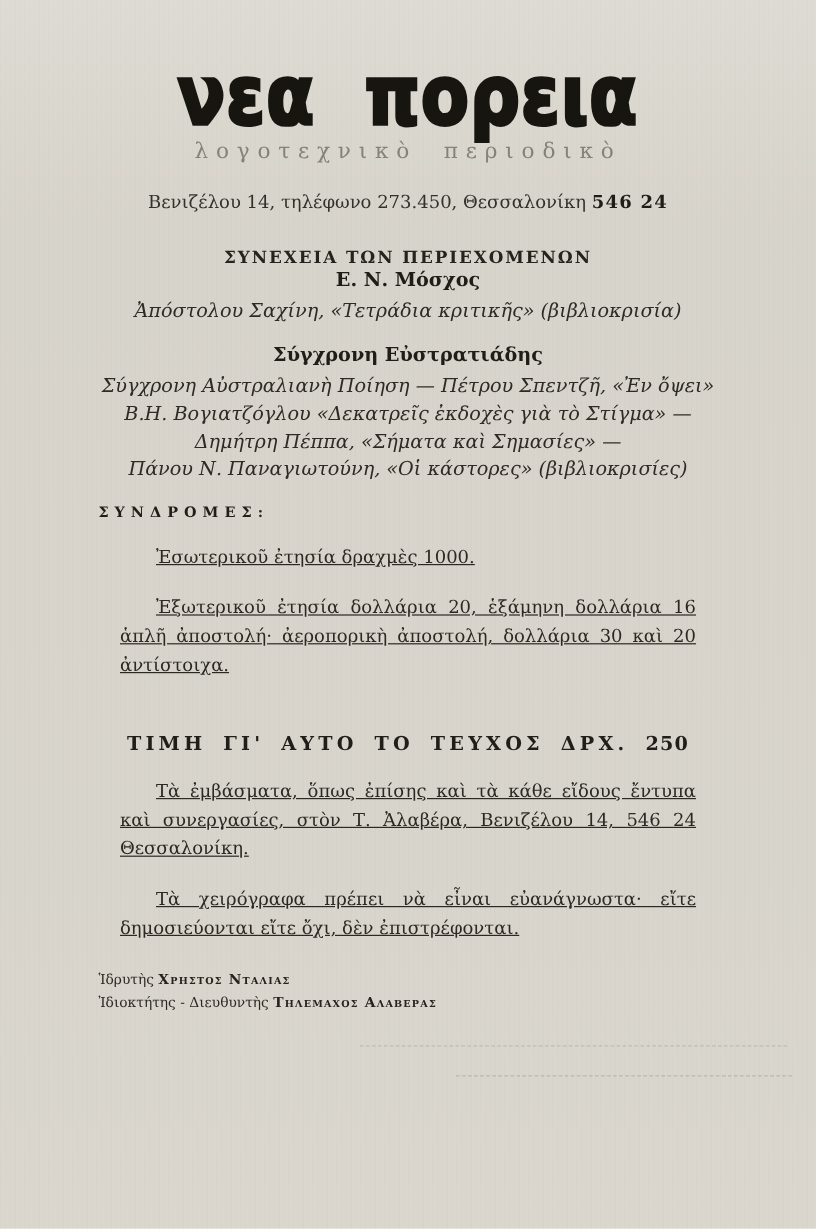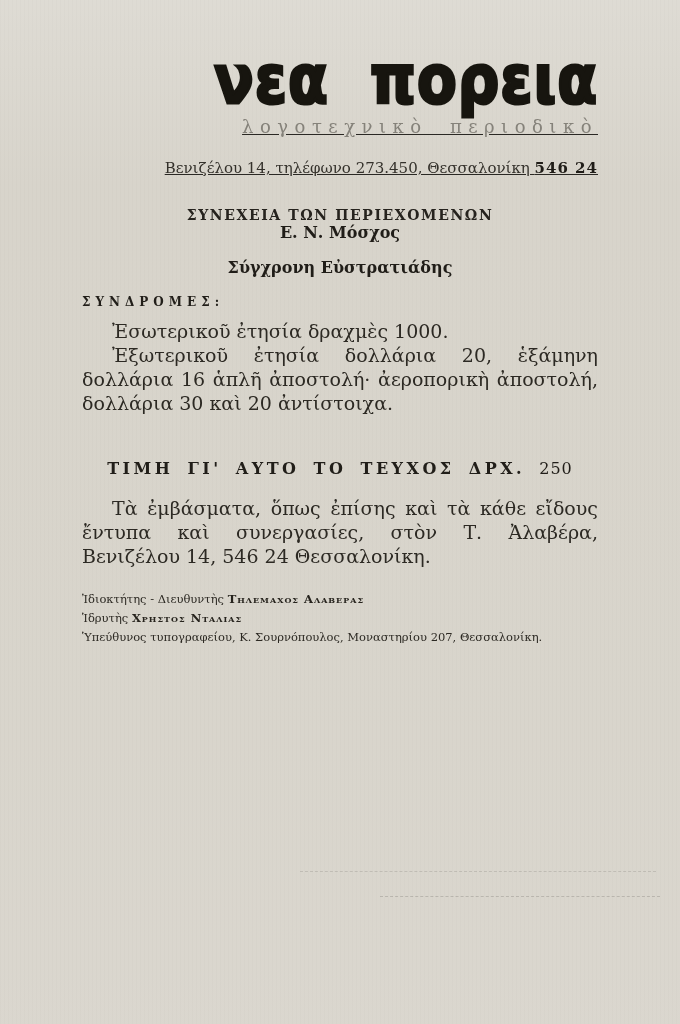--- a/index.html
+++ b/index.html
@@ -18,21 +18,21 @@
     color: #2a2824;
     font-family: "DejaVu Serif", "Liberation Serif", serif;
     background-color: #ebe9e4;
     background-image:
       linear-gradient(180deg, #f1f0ed 0%, #eae8e3 18%, #ebe9e4 70%, #edebe7 100%),
       repeating-linear-gradient(90deg, rgba(90,88,80,0.02) 0 1px, rgba(0,0,0,0) 1px 4px);
     background-blend-mode: multiply;
   }
 
   
-  .masthead { text-align: right; text-decoration: underline; }
+  .masthead { text-align: center; }
   .mag-title {
     margin: 0;
     font-family: "DejaVu Sans", "Liberation Sans", sans-serif;
     font-weight: 900;
     font-size: 58px;
     line-height: 70px;
     letter-spacing: 1px;
     word-spacing: 20px;
     color: #17150f;
     -webkit-text-stroke: 2.6px #17150f;
@@ -80,40 +80,41 @@
 
   
   .subs-heading {
     margin-top: 18px;
     font-size: 12px;
     font-weight: 700;
     letter-spacing: 5px;
     color: #211e19;
   }
   .body-par {
-    margin: 0;
-    font-size: 19px;
+    margin: 18px;
+    font-size: 15px;
     line-height: 24px;
     text-align: justify;
     text-indent: 30px;
     color: #2c2923;
+    text-decoration: underline;
   }
   .subs-block { margin-top: 10px; }
 
   
   .price-line {
     margin-top: 44px;
     text-align: center;
     font-size: 16px;
     font-weight: 600;
     letter-spacing: 3.5px;
     word-spacing: 5px;
     color: #211e19;
   }
-  .price-value { font-weight: 400; letter-spacing: 1px; }
+  .price-value { font-weight: 700; letter-spacing: 1px; }
 
   
   .notes-block { margin-top: 18px; }
 
   
   .colophon {
     margin-top: 22px;
     font-size: 11.5px;
     line-height: 19px;
     color: #2c2923;
@@ -140,40 +141,49 @@
   <div class="masthead">
     <h1 class="mag-title">νεα πορεια</h1>
     <div class="mag-subtitle">λογοτεχνικὸ περιοδικὸ</div>
     <div class="address-line"><span>Βενιζέλου 14, τηλέφωνο 273.450, Θεσσαλονίκη </span><span class="postal">546 24</span></div>
   </div>
 
   <div class="contents-heading">ΣΥΝΕΧΕΙΑ ΤΩΝ ΠΕΡΙΕΧΟΜΕΝΩΝ</div>
 
   <div class="entry entry1">
     <div class="entry-author">Ε. Ν. Μόσχος</div>
+    <div class="entry-lines">
+      <div class="work-line">Ἀπόστολου Σαχίνη, «Τετράδια κριτικῆς» (βιβλιοκρισία)</div>
+    </div>
   </div>
 
   <div class="entry entry2">
     <div class="entry-author">Σύγχρονη Εὐστρατιάδης</div>
+    <div class="entry-lines">
+      <div class="work-line">Σύγχρονη Αὐστραλιανὴ Ποίηση — Πέτρου Σπεντζῆ, «Ἐν ὄψει»</div>
+      <div class="work-line">Β.Η. Βογιατζόγλου «Δεκατρεῖς ἐκδοχὲς γιὰ τὸ Στίγμα» —</div>
+      <div class="work-line">Δημήτρη Πέππα, «Σήματα καὶ Σημασίες» —</div>
+      <div class="work-line">Πάνου Ν. Παναγιωτούνη, «Οἱ κάστορες» (βιβλιοκρισίες)</div>
+    </div>
   </div>
 
   <div class="subs-heading">ΣΥΝΔΡΟΜΕΣ:</div>
   <div class="subs-block">
     <p class="body-par">Ἐσωτερικοῦ ἐτησία δραχμὲς 1000.</p>
     <p class="body-par">Ἐξωτερικοῦ ἐτησία δολλάρια 20, ἑξάμηνη δολλάρια 16 ἁπλῆ ἀποστολή· ἀεροπορικὴ ἀποστολή, δολλάρια 30 καὶ 20 ἀντίστοιχα.</p>
   </div>
 
   <div class="price-line"><span>ΤΙΜΗ ΓΙ' ΑΥΤΟ ΤΟ ΤΕΥΧΟΣ ΔΡΧ.</span>&nbsp;<span class="price-value">250</span></div>
 
   <div class="notes-block">
     <p class="body-par">Τὰ ἐμβάσματα, ὅπως ἐπίσης καὶ τὰ κάθε εἴδους ἔντυπα καὶ συνεργασίες, στὸν Τ. Ἀλαβέρα, Βενιζέλου 14, 546 24 Θεσσαλονίκη.</p>
+    <p class="body-par">Τὰ χειρόγραφα πρέπει νὰ εἶναι εὐανάγνωστα· εἴτε δημοσιεύονται εἴτε ὄχι, δὲν ἐπιστρέφονται.</p>
   </div>
 
   <div class="colophon">
+    <div class="colophon-line"><span>Ἱδρυτὴς </span><span class="person-name">Χρηστος Νταλιας</span></div>
     <div class="colophon-line"><span>Ἰδιοκτήτης - Διευθυντὴς </span><span class="person-name">Τηλεμαχος Αλαβερας</span></div>
-    <div class="colophon-line"><span>Ἱδρυτὴς </span><span class="person-name">Χρηστος Νταλιας</span></div>
-    <div class="colophon-line"><span>Ὑπεύθυνος τυπογραφείου, </span><span>Κ. Σουρνόπουλος, Μοναστηρίου 207, Θεσσαλονίκη.</span></div>
   </div>
 
   <div class="scan-dash dash-1"></div>
   <div class="scan-dash dash-2"></div>
 
 </div>
 
 </body></html>

